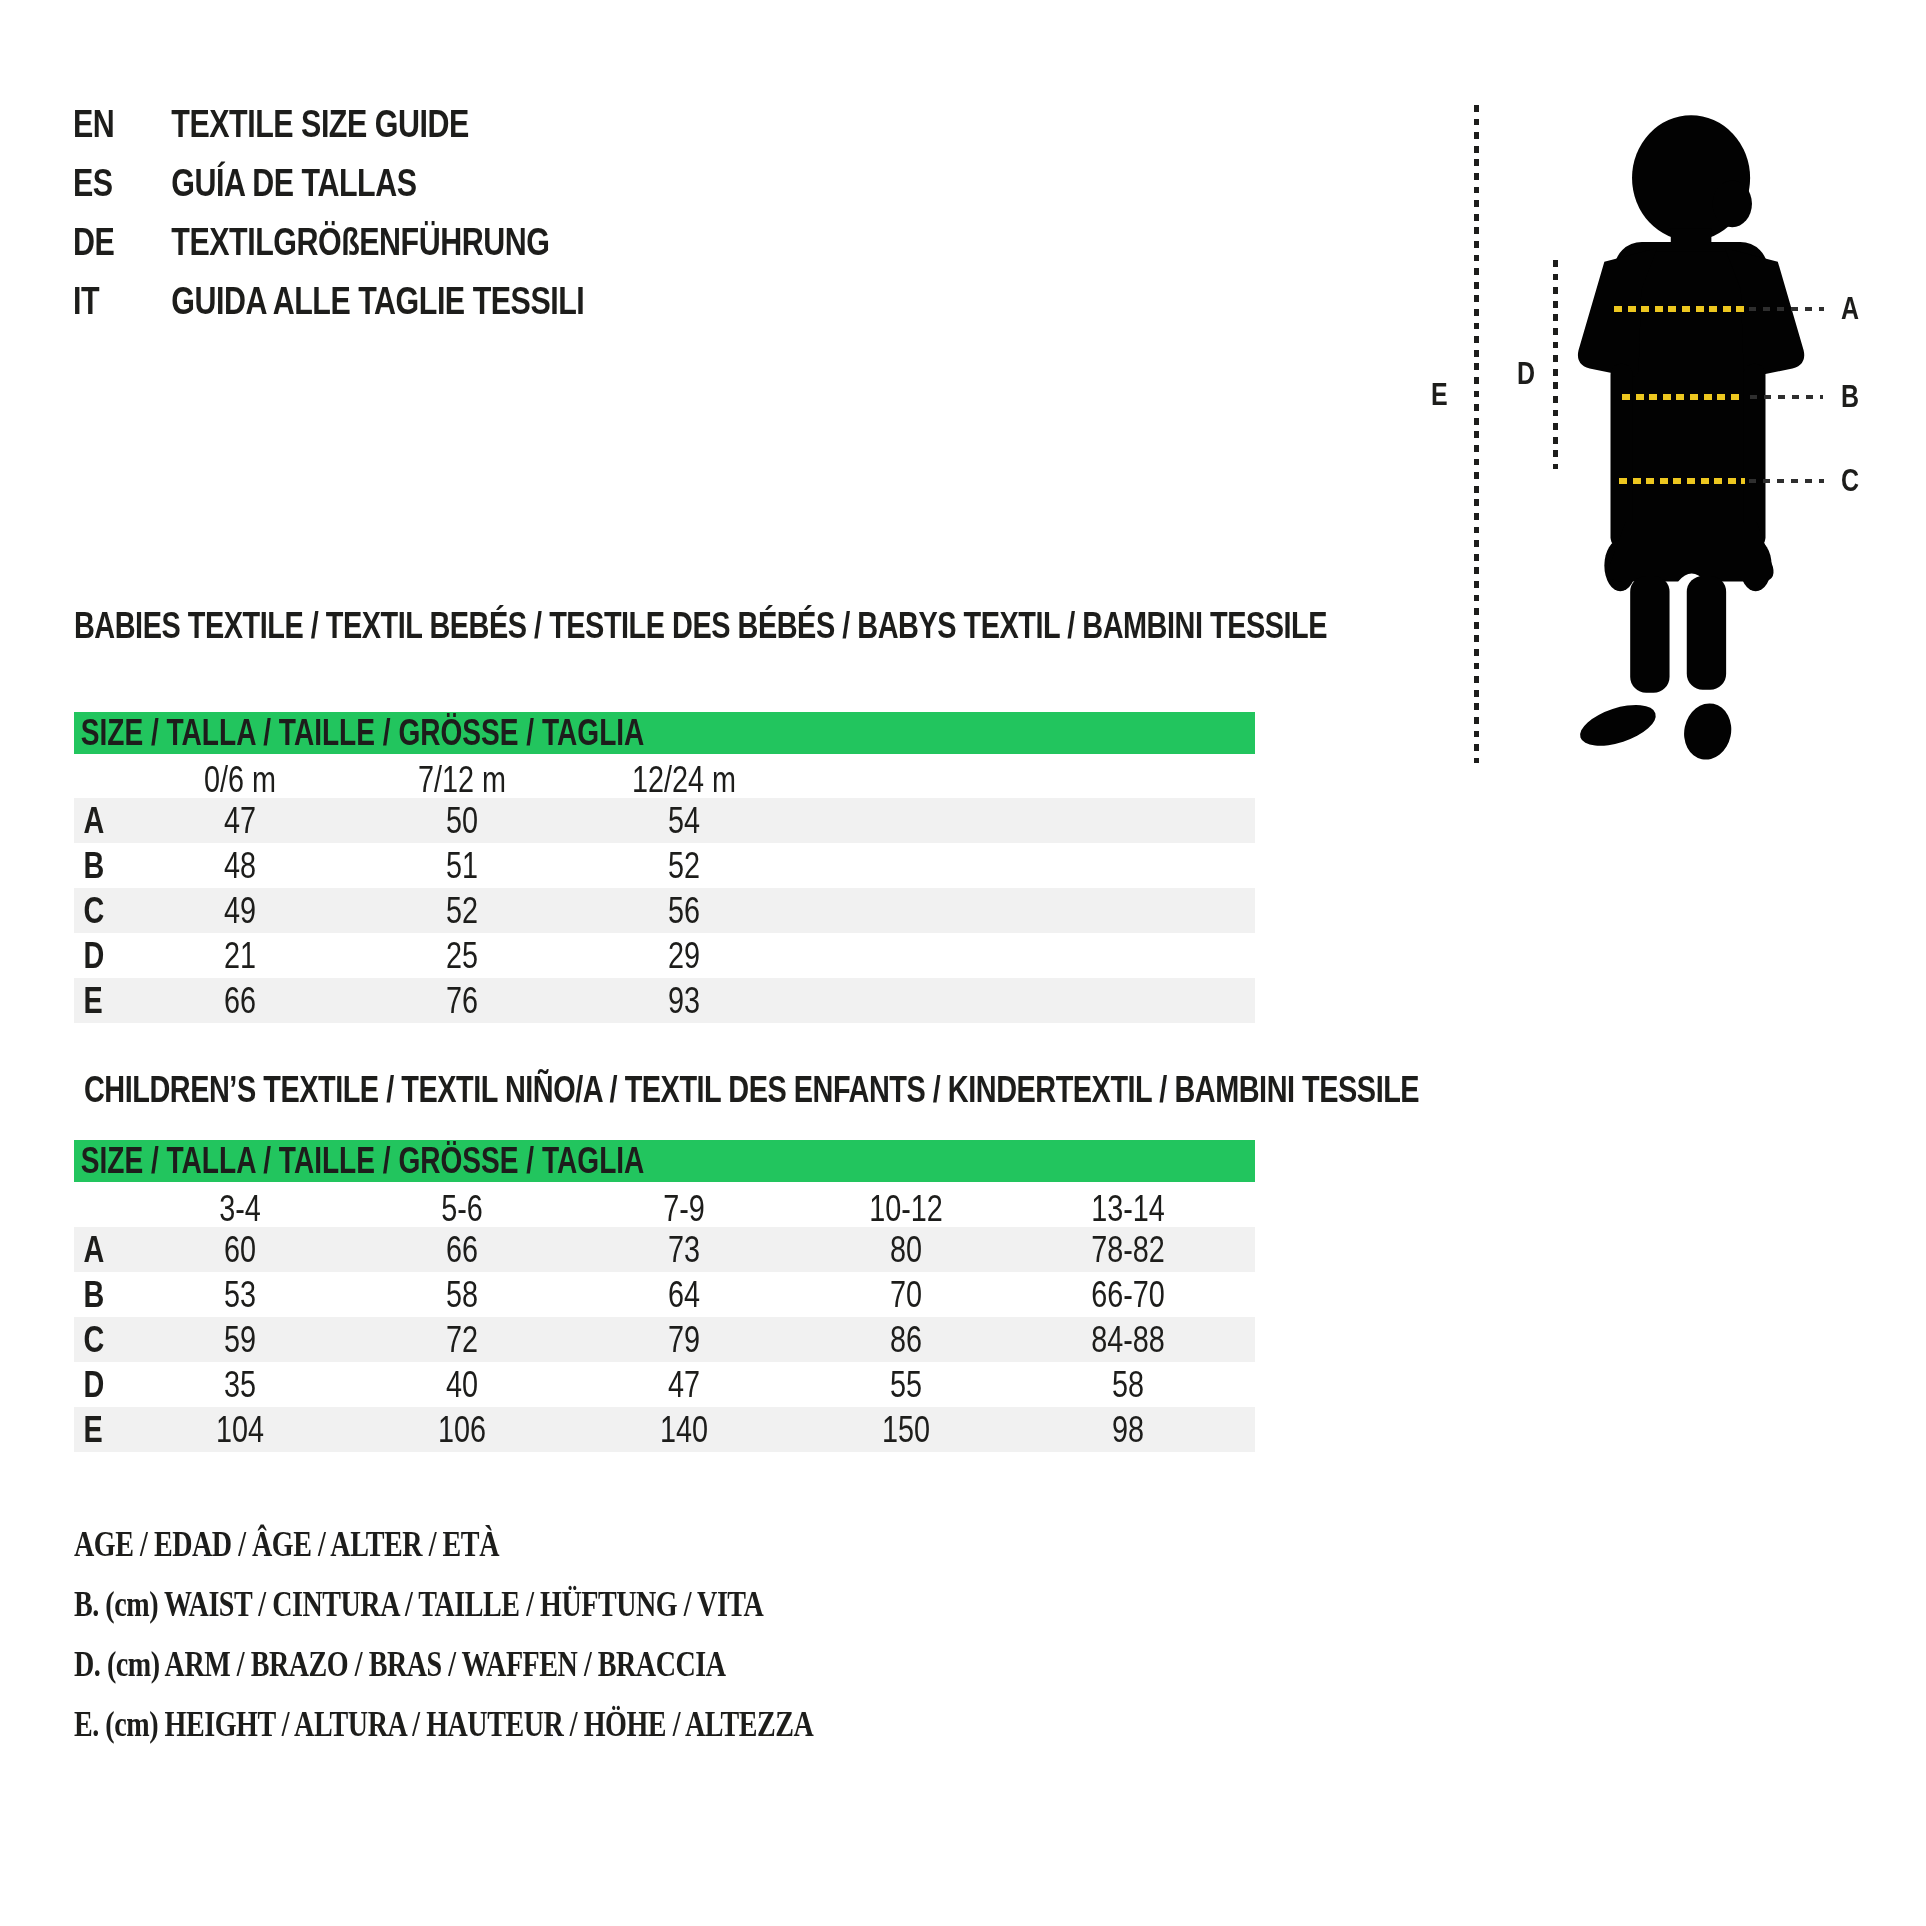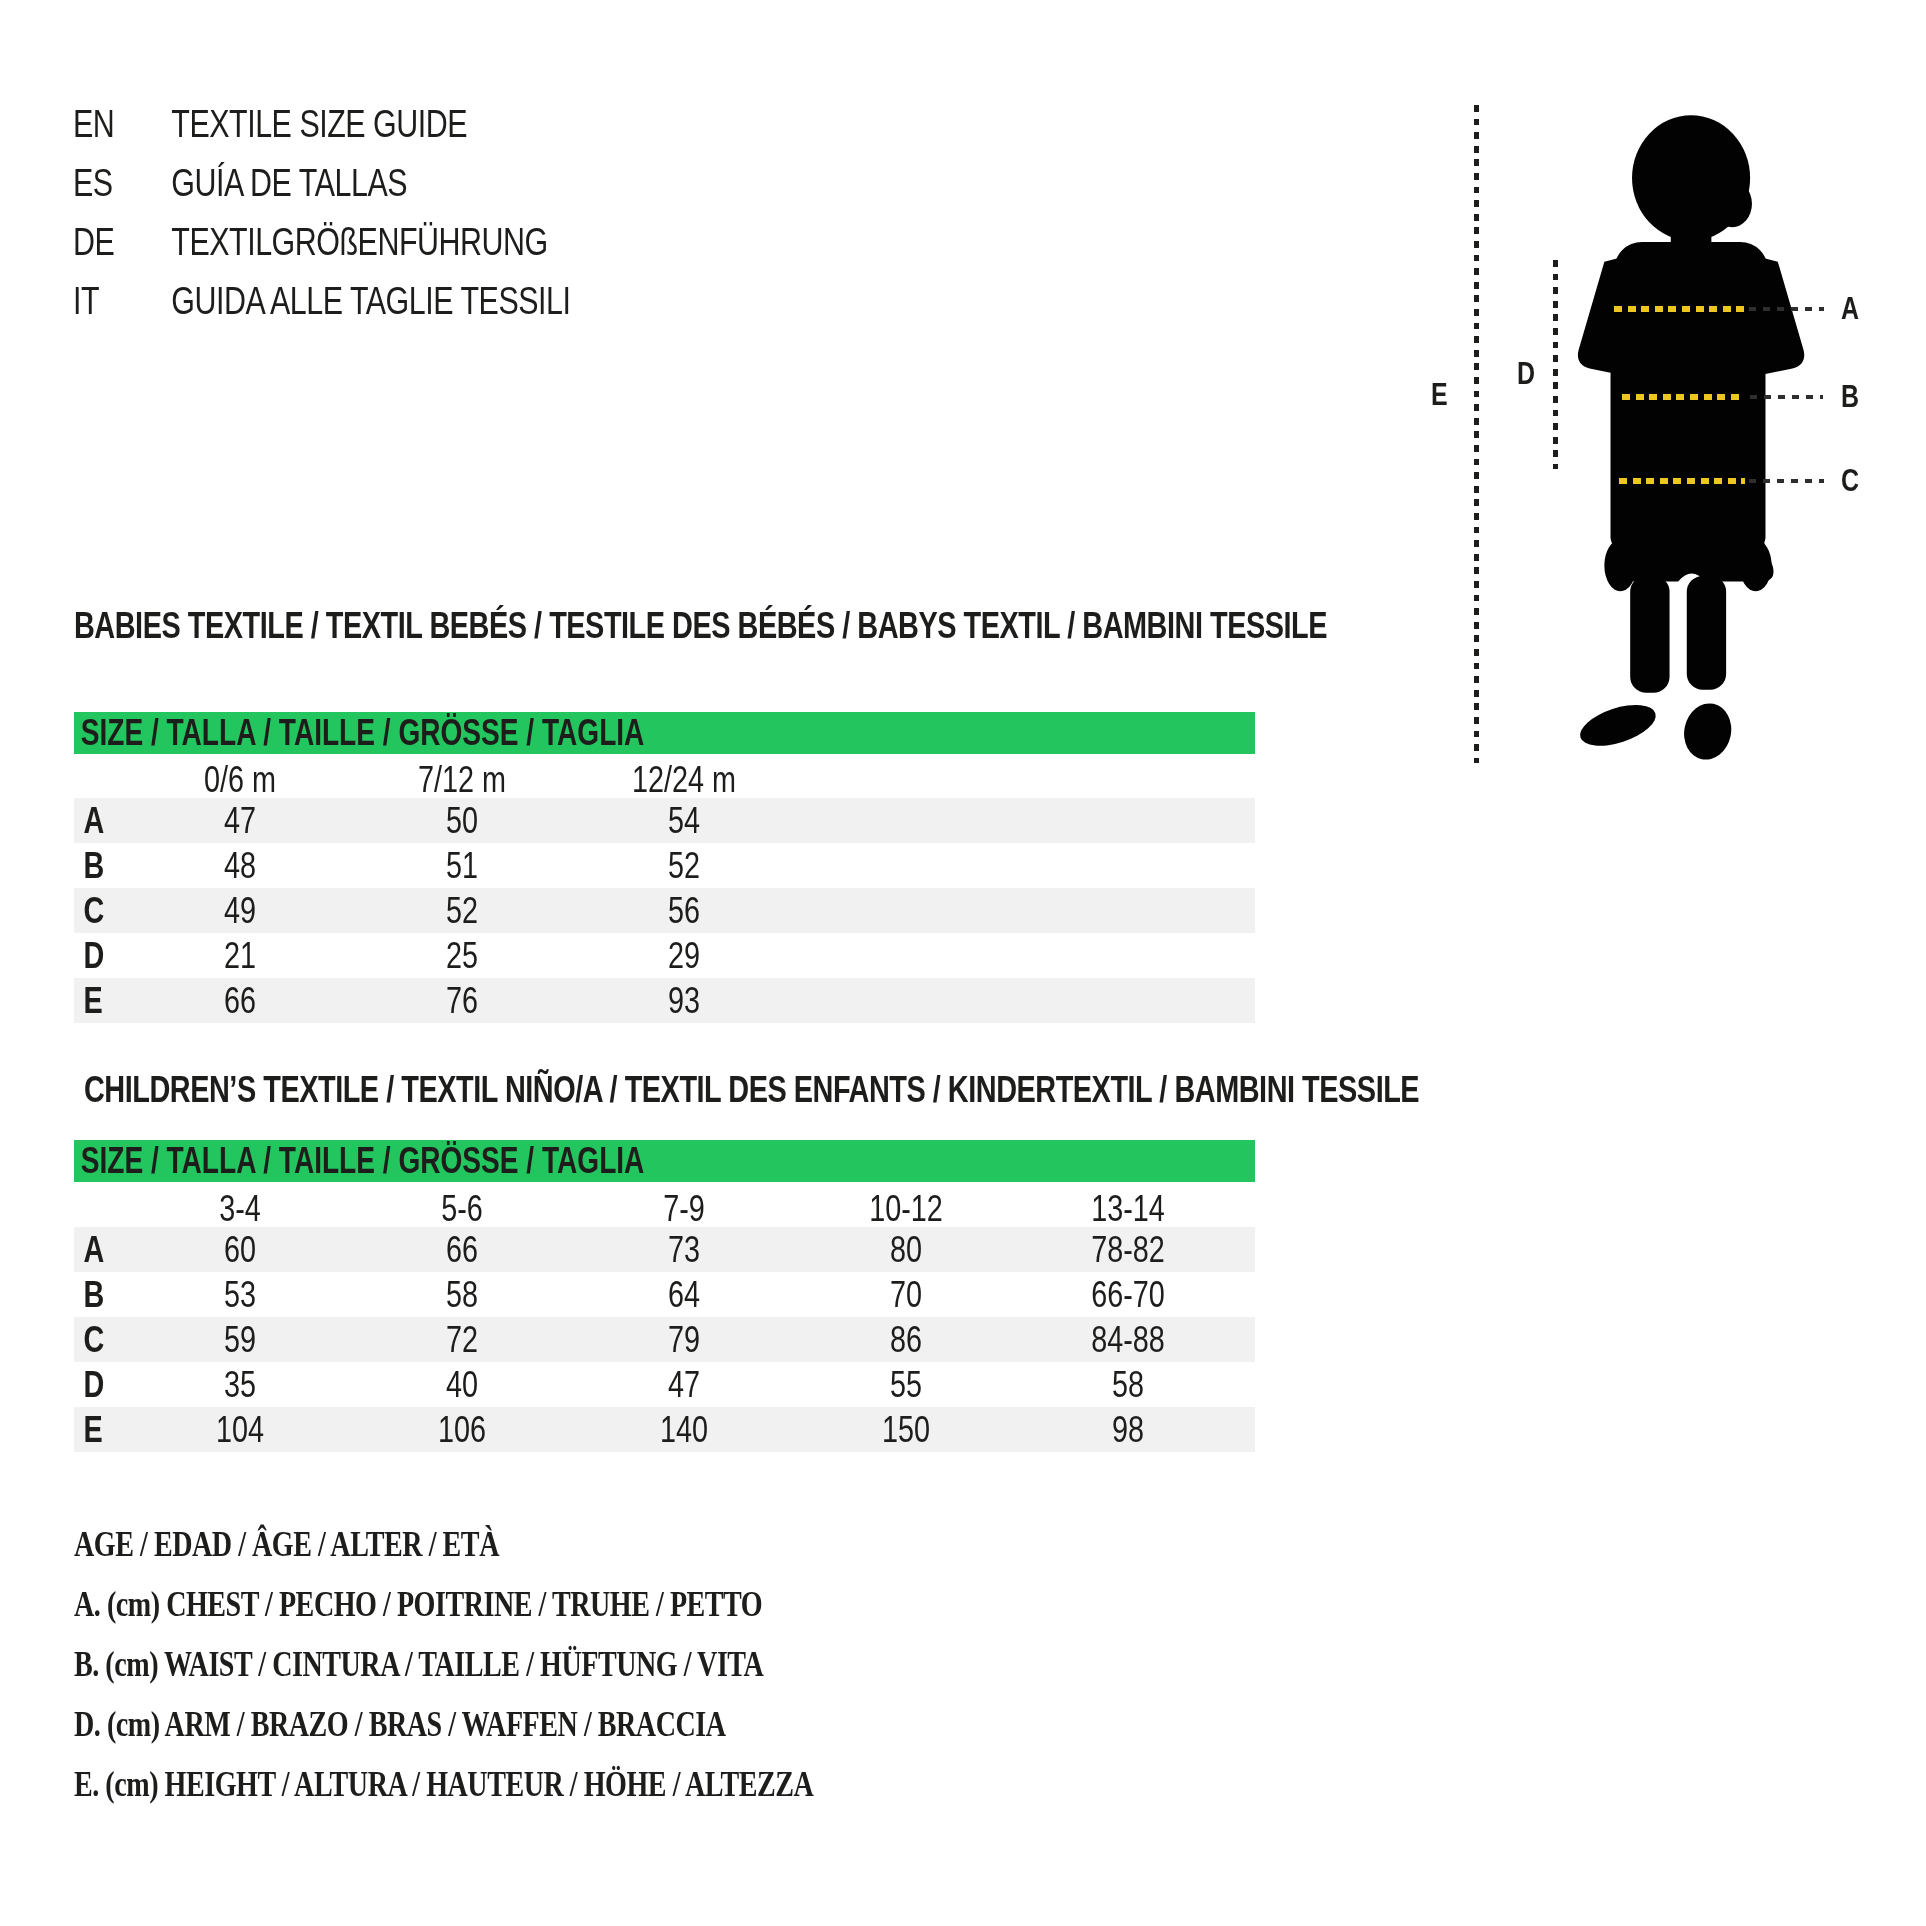--- a/index.html
+++ b/index.html
@@ -8,21 +8,21 @@
     background:#ffffff;color:#1d1d1b;
     font-family:"Liberation Sans","DejaVu Sans",sans-serif;
   }
   .abs{position:absolute;}
   
   .cond{display:inline-block;transform:scaleX(.78);transform-origin:0 50%;white-space:nowrap;}
   .condc{display:inline-block;transform:scaleX(.8);white-space:nowrap;}
 
   
   .lang-list{left:73px;top:94px;}
-  .lang-row{height:59px;line-height:59px;font-size:39px;font-weight:400;letter-spacing:-0.6px;}
+  .lang-row{height:59px;line-height:59px;font-size:39px;font-weight:700;letter-spacing:-0.6px;}
   .lang-code{display:inline-block;width:126px;}
 
   
   .vdots{width:5px;background:repeating-linear-gradient(180deg,#1d1d1b 0 6.8px,transparent 6.8px 13.6px);}
   .ydash{height:5.5px;z-index:3;background:repeating-linear-gradient(90deg,#edc71f 0 8px,transparent 8px 13.6px);}
   .kdash{height:4.3px;z-index:2;background:repeating-linear-gradient(90deg,#2e2e2e 0 7.4px,transparent 7.4px 14px);}
   .meas-label{font-size:32px;font-weight:700;line-height:35px;}
   .fig-svg{z-index:1;}
 
   
@@ -216,18 +216,17 @@
     <div class="t-cell"><span class="condc">106</span></div>
     <div class="t-cell"><span class="condc">140</span></div>
     <div class="t-cell"><span class="condc">150</span></div>
     <div class="t-cell"><span class="condc">98</span></div>
     <div></div>
   </div>
 </div>
 
 <div class="abs legend">
   <div class="legend-line"><span class="cond">AGE / EDAD / ÂGE / ALTER / ETÀ</span></div>
-  <div class="legend-line"><span class="cond">A. (cm) CHEST / PECHO / POITRINE / TRUHE / PETTO</span></div>
   <div class="legend-line"><span class="cond">B. (cm) WAIST / CINTURA / TAILLE / HÜFTUNG / VITA</span></div>
   <div class="legend-line"><span class="cond">D. (cm) ARM / BRAZO / BRAS / WAFFEN / BRACCIA</span></div>
   <div class="legend-line"><span class="cond">E. (cm) HEIGHT / ALTURA / HAUTEUR / HÖHE / ALTEZZA</span></div>
 </div>
 
 
 </body></html>

